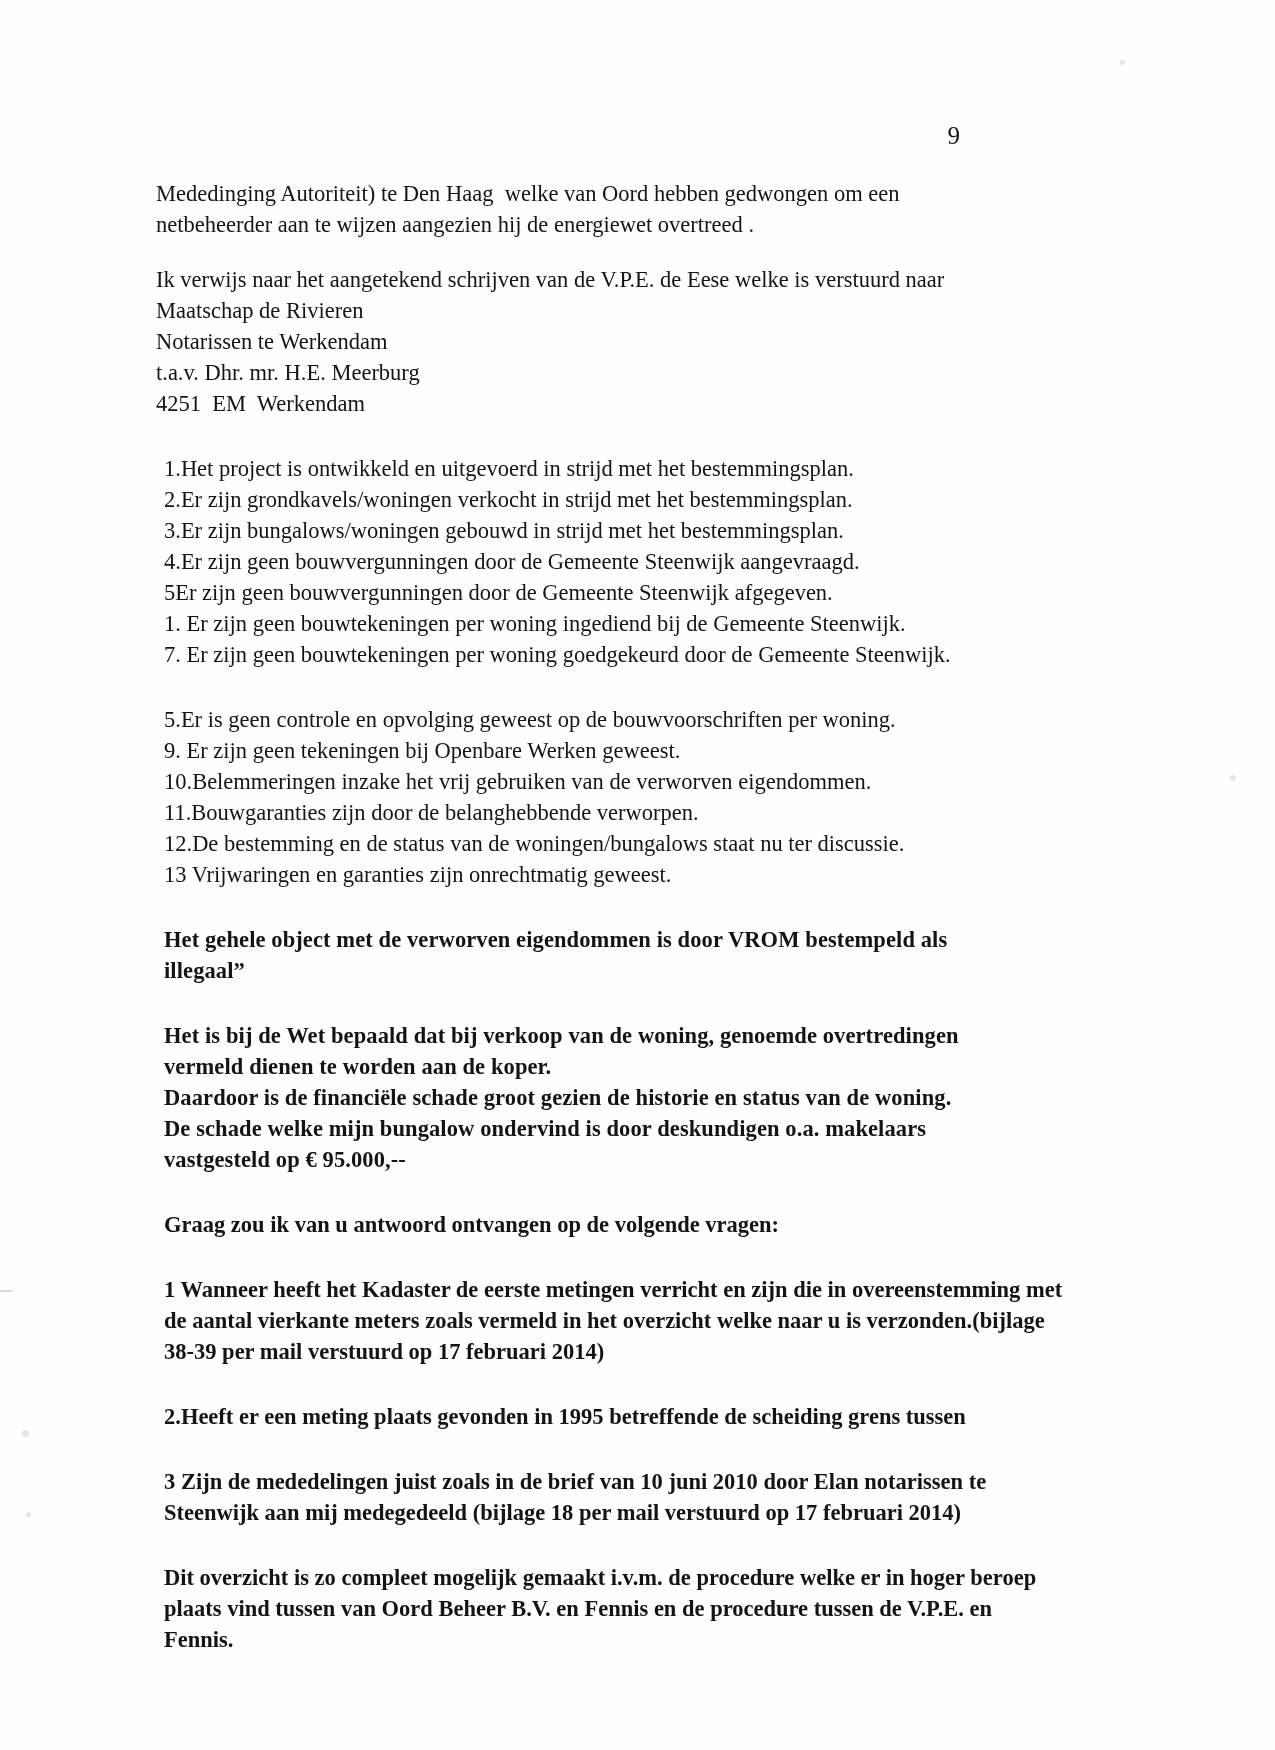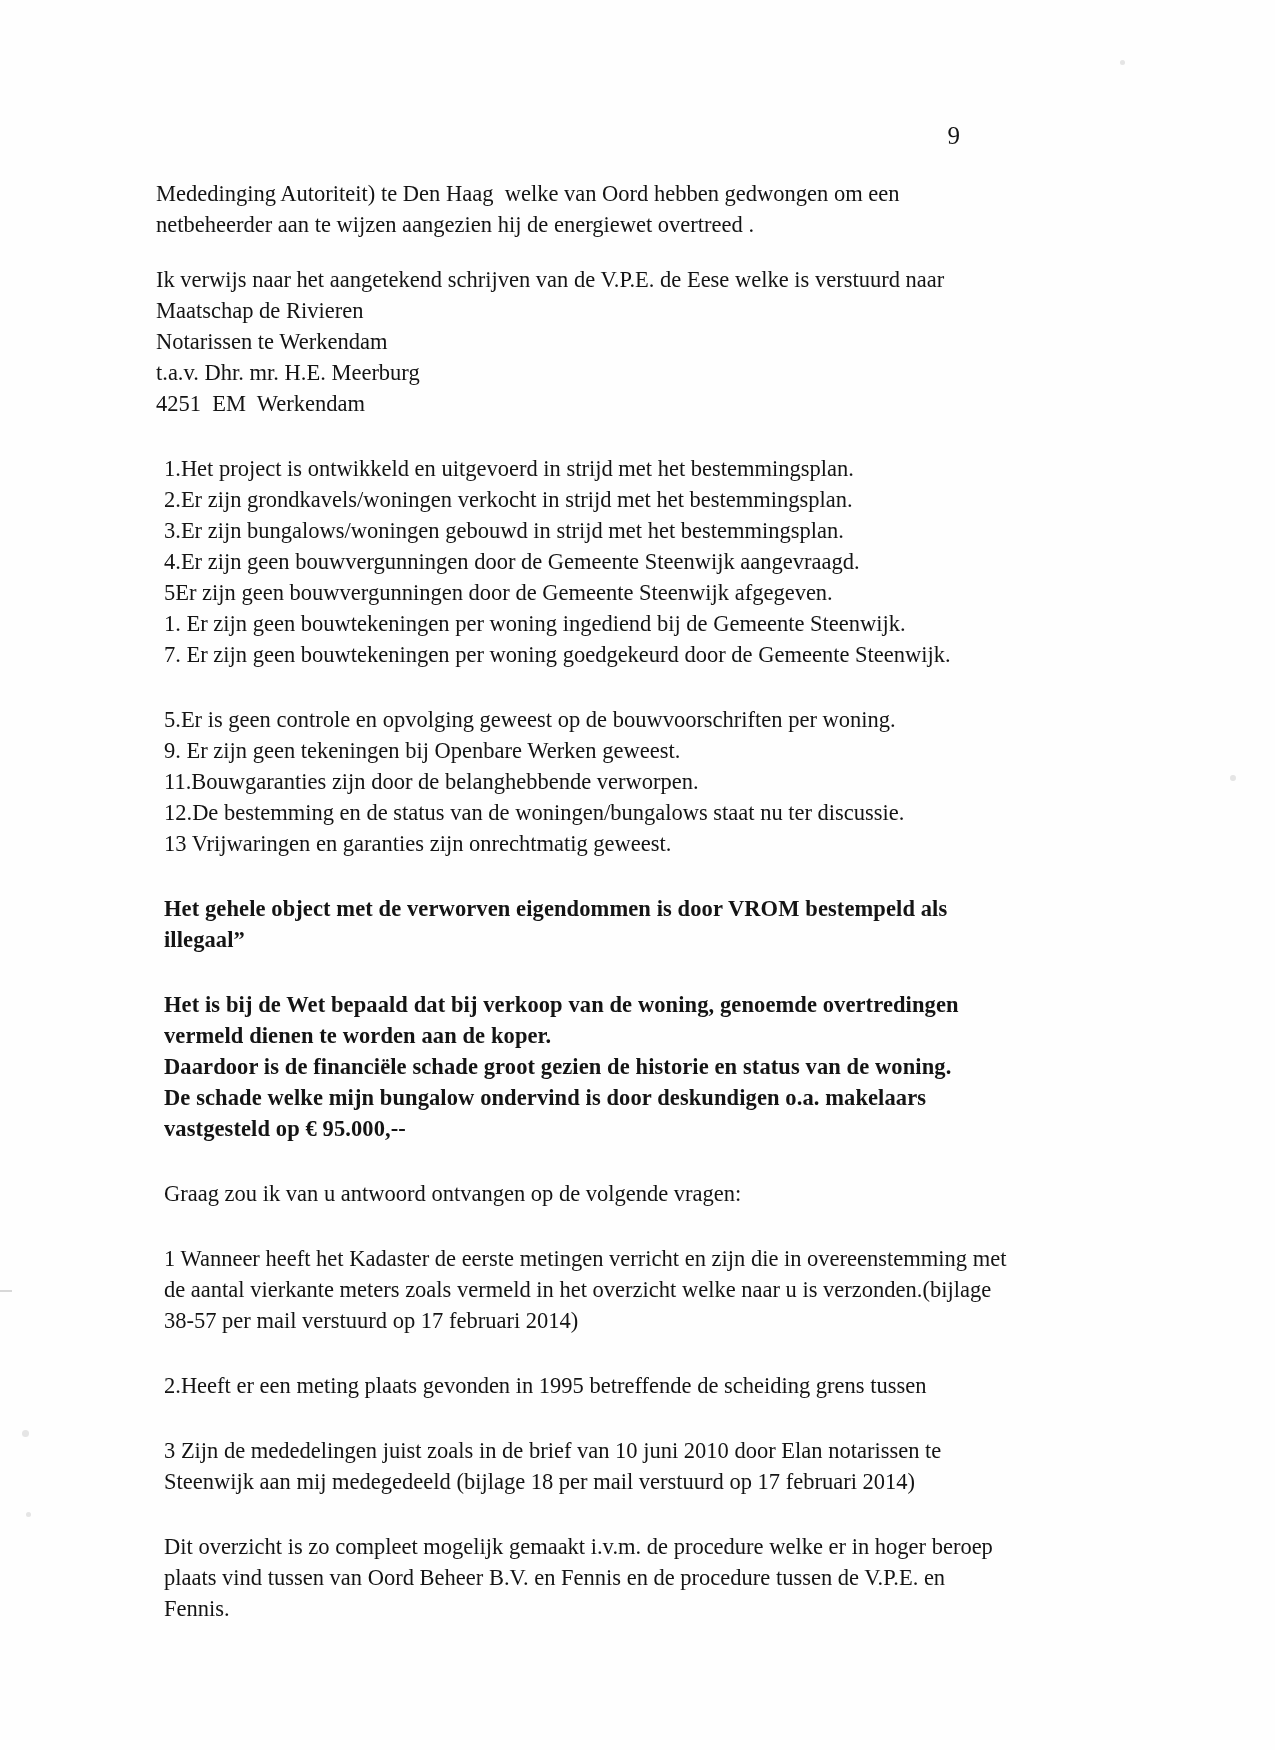--- a/index.html
+++ b/index.html
@@ -37,20 +37,21 @@
   .para.tight {
     margin-bottom: 0;
   }
   .line {
     display: block;
     white-space: pre-wrap;
     margin-left: 44px;
   }
   .indent-1 {
     padding-left: 8px;
+    font-weight: bold;
   }
   .bold {
     font-weight: bold;
     letter-spacing: 0.1px;
   }
   .block-gap-sm {
     height: 10px;
   }
   .list .line {
     padding-left: 8px;
@@ -104,20 +105,21 @@
       <span class="line">5Er zijn geen bouwvergunningen door de Gemeente Steenwijk afgegeven.</span>
       <span class="line">1. Er zijn geen bouwtekeningen per woning ingediend bij de Gemeente Steenwijk.</span>
       <span class="line">7. Er zijn geen bouwtekeningen per woning goedgekeurd door de Gemeente Steenwijk.</span>
     </div>
 
     <div class="block-gap-sm"></div>
 
     <div class="para list">
       <span class="line">5.Er is geen controle en opvolging geweest op de bouwvoorschriften per woning.</span>
       <span class="line">9. Er zijn geen tekeningen bij Openbare Werken geweest.</span>
+      <span class="line">10.Belemmeringen inzake het vrij gebruiken van de verworven eigendommen.</span>
       <span class="line">11.Bouwgaranties zijn door de belanghebbende verworpen.</span>
       <span class="line">12.De bestemming en de status van de woningen/bungalows staat nu ter discussie.</span>
       <span class="line">13 Vrijwaringen en garanties zijn onrechtmatig geweest.</span>
     </div>
 
     <div class="block-gap-sm"></div>
 
     <div class="para bold indent-1">
       <span class="line">Het gehele object met de verworven eigendommen is door VROM bestempeld als</span>
       <span class="line">illegaal”</span>
@@ -137,21 +139,21 @@
 
     <div class="para indent-1">
       <span class="line">Graag zou ik van u antwoord ontvangen op de volgende vragen:</span>
     </div>
 
     <div class="block-gap-sm"></div>
 
     <div class="para indent-1">
       <span class="line">1 Wanneer heeft het Kadaster de eerste metingen verricht en zijn die in overeenstemming met</span>
       <span class="line">de aantal vierkante meters zoals vermeld in het overzicht welke naar u is verzonden.(bijlage</span>
-      <span class="line">38-57 per mail verstuurd op 17 februari 2014)</span>
+      <span class="line">38-39 per mail verstuurd op 17 februari 2014)</span>
     </div>
 
     <div class="block-gap-sm"></div>
 
     <div class="para indent-1">
       <span class="line">2.Heeft er een meting plaats gevonden in 1995 betreffende de scheiding grens tussen</span>
     </div>
 
     <div class="block-gap-sm"></div>
 

